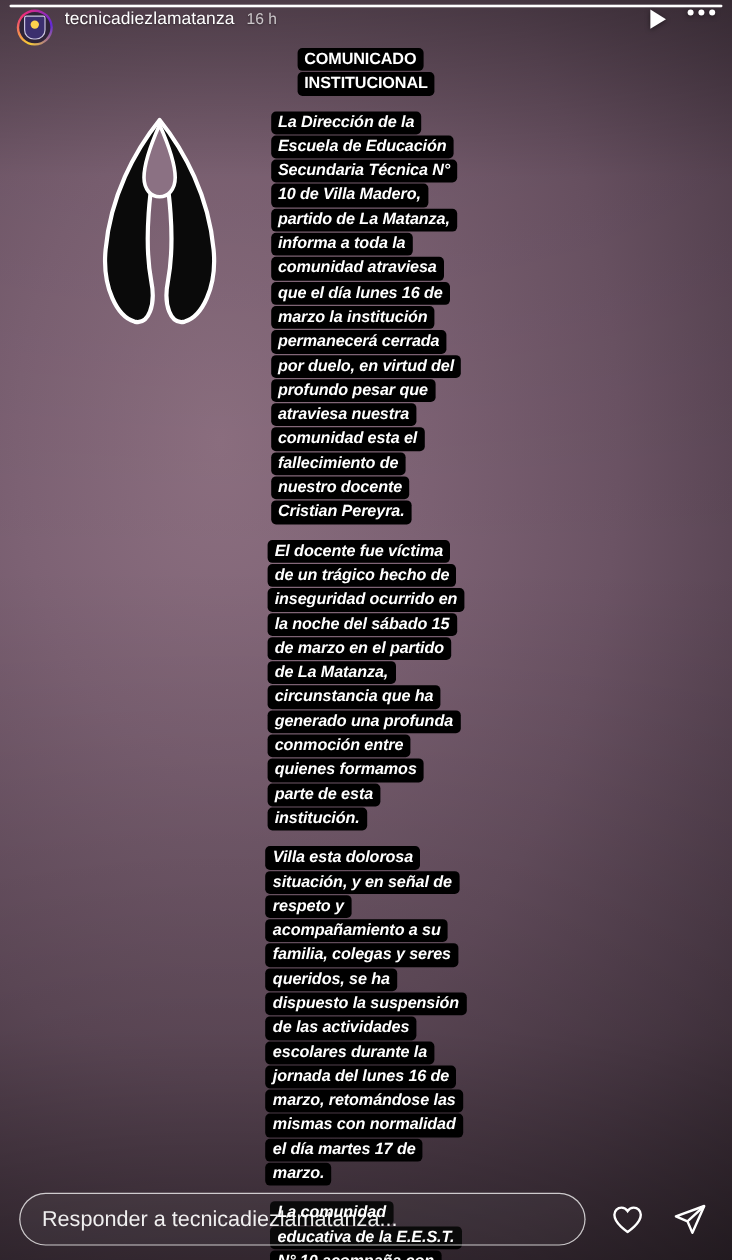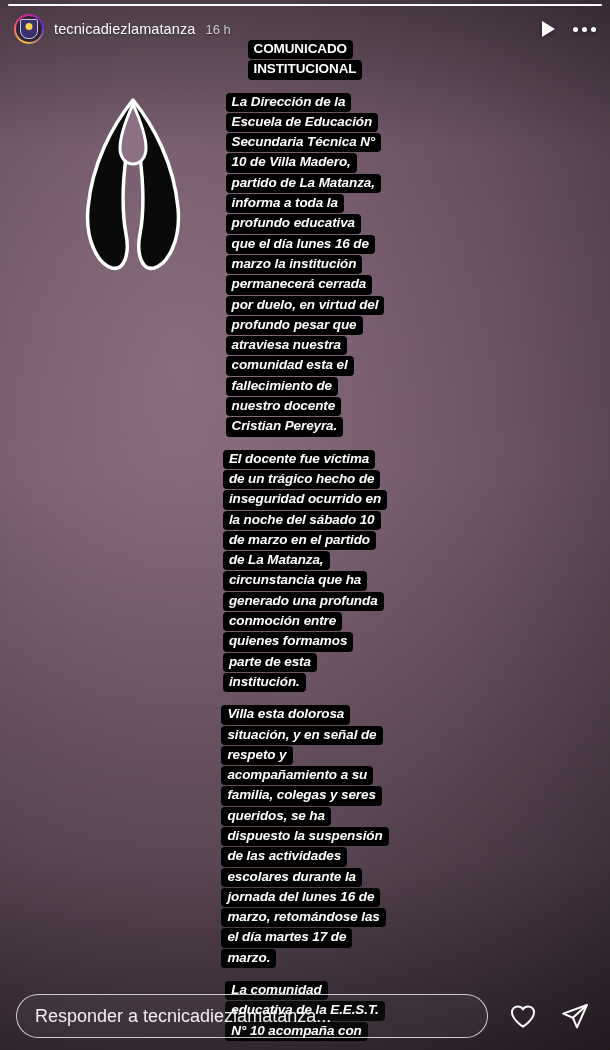--- a/index.html
+++ b/index.html
@@ -44,21 +44,21 @@
   }
 
   
   .header {
     position: absolute;
     top: 8px;
     left: 0;
     right: 0;
     height: 42px;
     display: flex;
-    align-items: center;
+    align-items: flex-start;
     padding: 0 14px;
     z-index: 7;
   }
   .avatar-ring {
     width: 30px;
     height: 30px;
     border-radius: 50%;
     padding: 2px;
     background: conic-gradient(from 200deg, #f9ce34, #ee2a7b, #6228d7, #f9ce34);
     display: flex;
@@ -275,37 +275,37 @@
         <div class="line">COMUNICADO</div>
         <div class="line">INSTITUCIONAL</div>
       </div>
       <div class="block">
         <div class="line">La Dirección de la</div>
         <div class="line">Escuela de Educación</div>
         <div class="line">Secundaria Técnica N°</div>
         <div class="line">10 de Villa Madero,</div>
         <div class="line">partido de La Matanza,</div>
         <div class="line">informa a toda la</div>
-        <div class="line">profundo educativa</div>
+        <div class="line">comunidad atraviesa</div>
         <div class="line">que el día lunes 16 de</div>
         <div class="line">marzo la institución</div>
         <div class="line">permanecerá cerrada</div>
         <div class="line">por duelo, en virtud del</div>
         <div class="line">profundo pesar que</div>
         <div class="line">atraviesa nuestra</div>
         <div class="line">comunidad esta el</div>
         <div class="line">fallecimiento de</div>
         <div class="line">nuestro docente</div>
         <div class="line">Cristian Pereyra.</div>
       </div>
       <div class="block">
         <div class="line">El docente fue víctima</div>
         <div class="line">de un trágico hecho de</div>
         <div class="line">inseguridad ocurrido en</div>
-        <div class="line">la noche del sábado 10</div>
+        <div class="line">la noche del sábado 15</div>
         <div class="line">de marzo en el partido</div>
         <div class="line">de La Matanza,</div>
         <div class="line">circunstancia que ha</div>
         <div class="line">generado una profunda</div>
         <div class="line">conmoción entre</div>
         <div class="line">quienes formamos</div>
         <div class="line">parte de esta</div>
         <div class="line">institución.</div>
       </div>
       <div class="block">
@@ -313,20 +313,21 @@
         <div class="line">situación, y en señal de</div>
         <div class="line">respeto y</div>
         <div class="line">acompañamiento a su</div>
         <div class="line">familia, colegas y seres</div>
         <div class="line">queridos, se ha</div>
         <div class="line">dispuesto la suspensión</div>
         <div class="line">de las actividades</div>
         <div class="line">escolares durante la</div>
         <div class="line">jornada del lunes 16 de</div>
         <div class="line">marzo, retomándose las</div>
+        <div class="line">mismas con normalidad</div>
         <div class="line">el día martes 17 de</div>
         <div class="line">marzo.</div>
       </div>
       <div class="block">
         <div class="line">La comunidad</div>
         <div class="line">educativa de la E.E.S.T.</div>
         <div class="line">N° 10 acompaña con</div>
       </div>
     </div>
 

